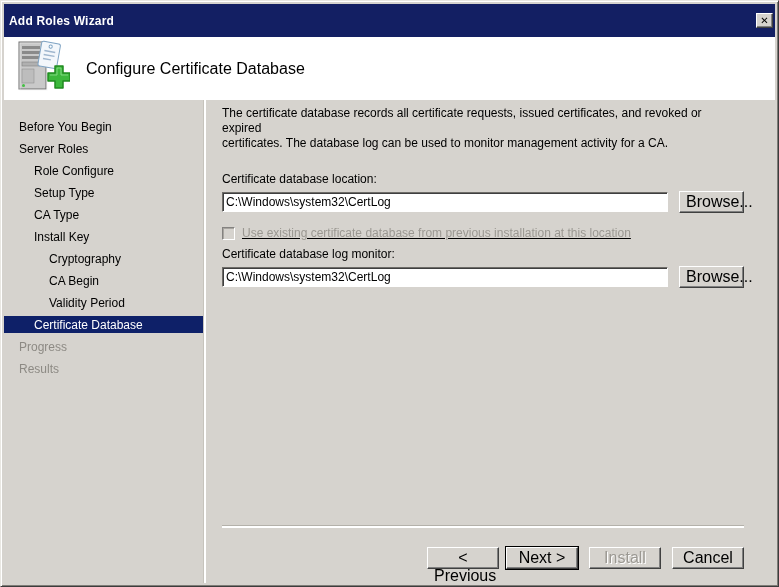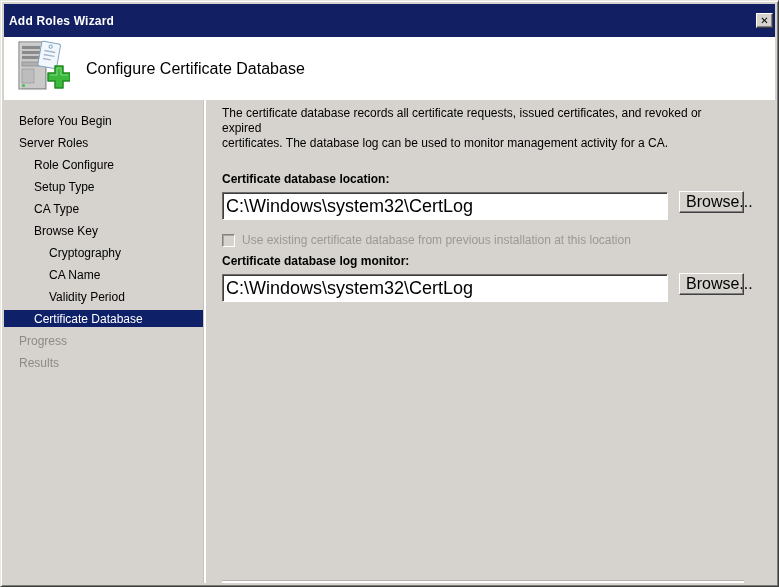--- a/index.html
+++ b/index.html
@@ -36,59 +36,59 @@
   .header {
     flex:none; height:63px; background:#fff;
     display:flex; align-items:center;
     padding-left:8px;
   }
   .header-icon { flex:none; width:58px; height:58px; }
   .header-title { font-size:16px; font-weight:normal; margin-left:16px; }
 
   .body { flex:1; display:flex; min-height:0; }
 
-  .sidebar { flex:none; width:200px; padding-top:10px; }
+  .sidebar { flex:none; width:200px; padding-top:16px; }
   .sb-item { height:22px; display:flex; align-items:center; }
   .sb-item span { white-space:nowrap; }
   .lvl0 { padding-left:15px; }
   .lvl1 { padding-left:30px; }
   .lvl2 { padding-left:45px; }
   .sb-item.pending span { color:#8D8A84; }
   .sb-item.selected {
     height:17px; margin:2px 0 3px;
     background: var(--selection, #0E2068);
   }
   .sb-item.selected span { color:#fff; }
 
   .vdivider { flex:none; width:2px; background:#fff; box-shadow:-1px 0 0 #C6C3BC; }
 
   .main { flex:1; display:flex; flex-direction:column; padding:6px 31px 0 16px; min-width:0; }
 
   .desc { margin:0 0 21px 0; white-space:pre-line; line-height:15px; }
 
-  .field-label { margin-bottom:5px;font-weight:bold; }
+  .field-label { margin-bottom:5px; }
   .input-row { display:flex; align-items:flex-start; margin-bottom:13px; }
   .path-input {
-    flex:1; height:28px; margin-top:1px;
+    flex:1; height:20px; margin-top:1px;
     background:#fff; color:#000;
-    font-family:"Liberation Sans","DejaVu Sans",sans-serif; font-size:18px;
+    font-family:"Liberation Sans","DejaVu Sans",sans-serif; font-size:12px;
     border:1px solid; border-color:#6E6C68 #FFFFFF #FFFFFF #6E6C68;
     box-shadow: inset 1px 1px 0 #3F3F3F;
     padding:1px 3px; outline:none;
   }
   .btn {
     background:#D6D3CE;
     border:1px solid; border-color:#FFFFFF #404040 #404040 #FFFFFF;
     box-shadow: inset -1px -1px 0 #808080;
     font-family:"Liberation Sans","DejaVu Sans",sans-serif; font-size:16px; color:#000;
     cursor:default;
   }
   .browse-btn { flex:none; width:65px; height:22px; margin-left:11px; }
 
-  .checkbox-row { display:flex; align-items:center; margin-bottom:7px; }
+  .checkbox-row { display:flex; align-items:center; margin-bottom:7px;text-decoration:underline; }
   .checkbox {
     flex:none; width:13px; height:13px;
     background:#D6D3CE;
     border:1px solid; border-color:#848280 #FFFFFF #FFFFFF #848280;
     box-shadow: inset 1px 1px 0 #A8A5A0;
   }
   .checkbox-label { margin-left:7px; color: var(--disabled-text, #9B9892); }
 
   .flex-spacer { flex:1; }
 
@@ -154,27 +154,27 @@
       <div class="sb-item lvl1">
           <span>Role Configure</span>
         </div>
       <div class="sb-item lvl1">
           <span>Setup Type</span>
         </div>
       <div class="sb-item lvl1">
           <span>CA Type</span>
         </div>
       <div class="sb-item lvl1">
-          <span>Browse Key</span>
+          <span>Install Key</span>
         </div>
       <div class="sb-item lvl2">
           <span>Cryptography</span>
         </div>
       <div class="sb-item lvl2">
-          <span>CA Name</span>
+          <span>CA Begin</span>
         </div>
       <div class="sb-item lvl2">
           <span>Validity Period</span>
         </div>
       <div class="sb-item lvl1 selected">
           <span>Certificate Database</span>
         </div>
       <div class="sb-item lvl0 pending">
           <span>Progress</span>
         </div>
@@ -204,16 +204,22 @@
       <div class="field-label">Certificate database log monitor:</div>
       <div class="input-row">
         <input class="path-input" type="text" value="C:\Windows\system32\CertLog" style="">
         <button class="btn browse-btn">Browse...</button>
       </div>
 
       <div class="flex-spacer"></div>
 
       <div class="hsep"></div>
 
+      <div class="footer">
+        <button class="btn wizard-btn">&lt; Previous</button>
+        <button class="btn wizard-btn default gap-sm">Next &gt;</button>
+        <button class="btn wizard-btn disabled gap-md" disabled="">Install</button>
+        <button class="btn wizard-btn gap-md">Cancel</button>
+      </div>
 
     </div>
   </div>
 </div>
 
 </body></html>

